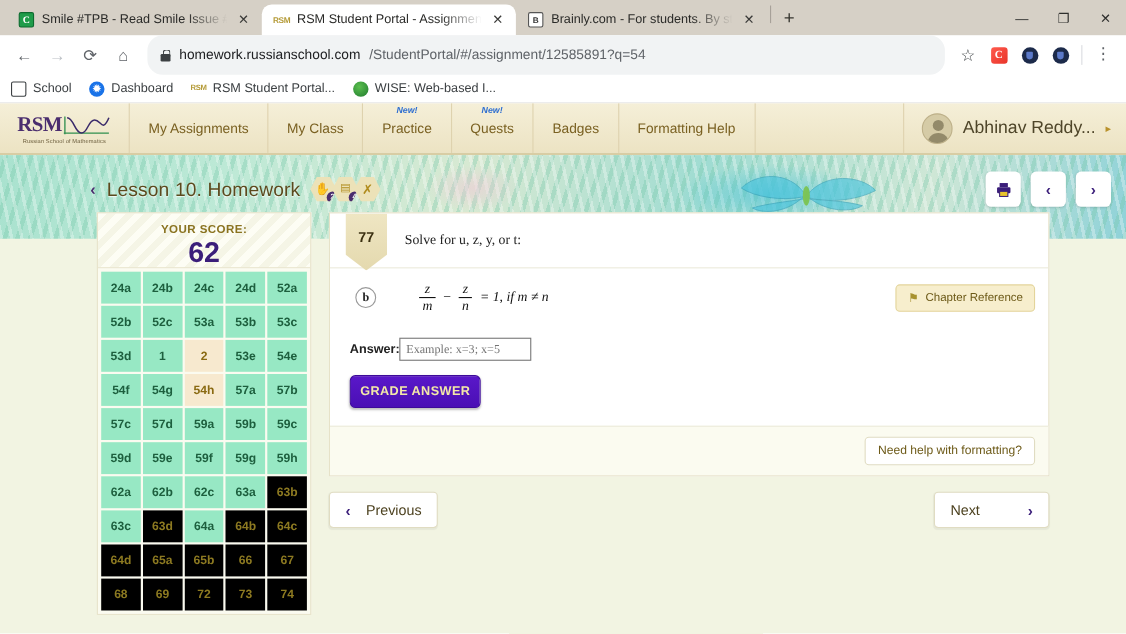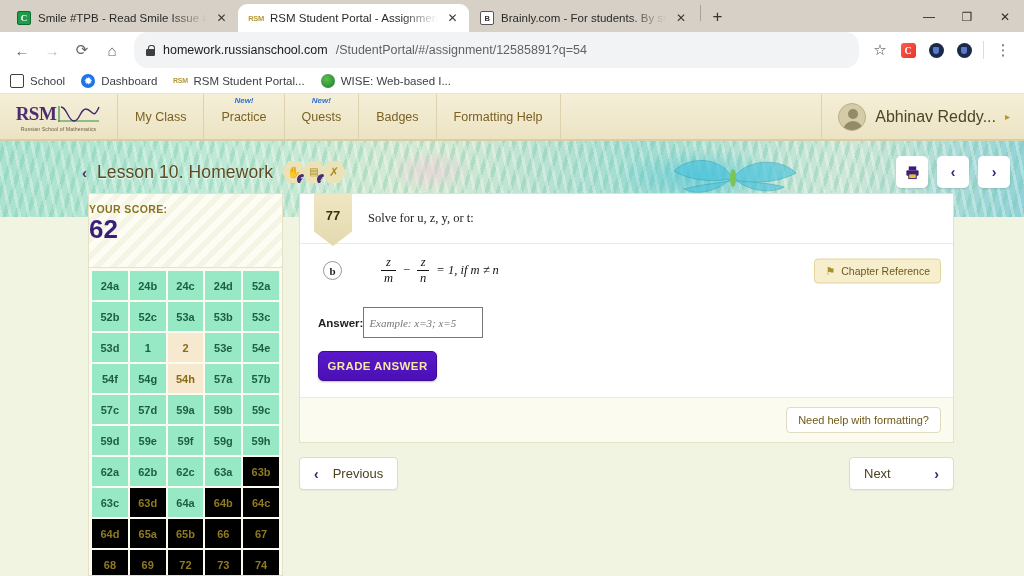--- a/index.html
+++ b/index.html
@@ -247,22 +247,22 @@
   
   .score-panel {
     width: 195px; flex: 0 0 195px;
     background: #fbfbf0;
     border: 1px solid #e6e2c8;
     align-self: flex-start;
     max-height: 100%;
     overflow: hidden;
   }
   .score-head {
-    padding: 9px 0 25px;
-    text-align:left;
+    padding: 9px 0 1px;
+    text-align:center;
     background: repeating-linear-gradient(135deg, #fdfdf4 0 6px, #f5f5e6 6px 12px);
     border-bottom:1px solid #e6e2c8;
   }
   .score-label { font-size:10.5px; color:#8a7320; font-weight:bold; letter-spacing:0.4px;}
   .score-value { font-size:26px; color:#3b1e7a; font-weight:bold; margin-top:1px; line-height:1;}
   .grid {
     display:grid; grid-template-columns: repeat(5, 1fr);
     gap: 2px; padding: 3px;
     background:#fbfbf0;
   }
@@ -333,23 +333,23 @@
     display:flex;align-items:center;gap:6px;
   }
   .bookmark-glyph { color:#a8922f; font-size:11px; }
 
   .answer-row {
     display:flex; align-items:center; 
     padding: 10px 0 0 18px;
   }
   .answer-label { font-size:11.5px; font-weight:bold; color:#222; }
   .answer-input {
-    width: 120px; height: 31px;
+    width: 120px; height: 21px;
     border:1px solid #777; background:#fff;
-    font-size:11px; font-style:italic; color:#555;
+    font-size:11px; color:#555;
     padding: 0 5px; font-family:"Liberation Serif",serif;
   }
   .grade-btn {
     margin: 13px 0 16px 18px;
     width: 119px; height: 30px;
     background: linear-gradient(#5a18c9,#4a0fb5);
     border: 1px solid #3d0a99;
     border-radius: 5px;
     color: #f3e8a8;
     font-size: 11.5px; font-weight: bold; letter-spacing: 0.4px;
@@ -467,20 +467,23 @@
       <span class="rsm-word">RSM</span>
       <svg class="rsm-curve" viewBox="0 0 44 20">
         <path d="M2 18 L2 2" stroke="#2f8f4e" stroke-width="1.2" fill="none"></path>
         <path d="M1 17 L42 17" stroke="#2f8f4e" stroke-width="1.2" fill="none"></path>
         <path d="M4 3 C10 3, 11 17, 17 17 C23 17, 23 5, 29 5 C35 5, 36 17, 42 3" stroke="#3a2a6a" stroke-width="1.4" fill="none"></path>
       </svg>
     </div>
     <div class="rsm-sub">Russian School of Mathematics</div>
   </div>
 
+  <div class="navitem">
+    <span>My Assignments</span>
+  </div>
   <div class="navitem">
     <span>My Class</span>
   </div>
   <div class="navitem">
     <span class="new-badge">New!</span>
     <span>Practice</span>
   </div>
   <div class="navitem">
     <span class="new-badge">New!</span>
     <span>Quests</span>

